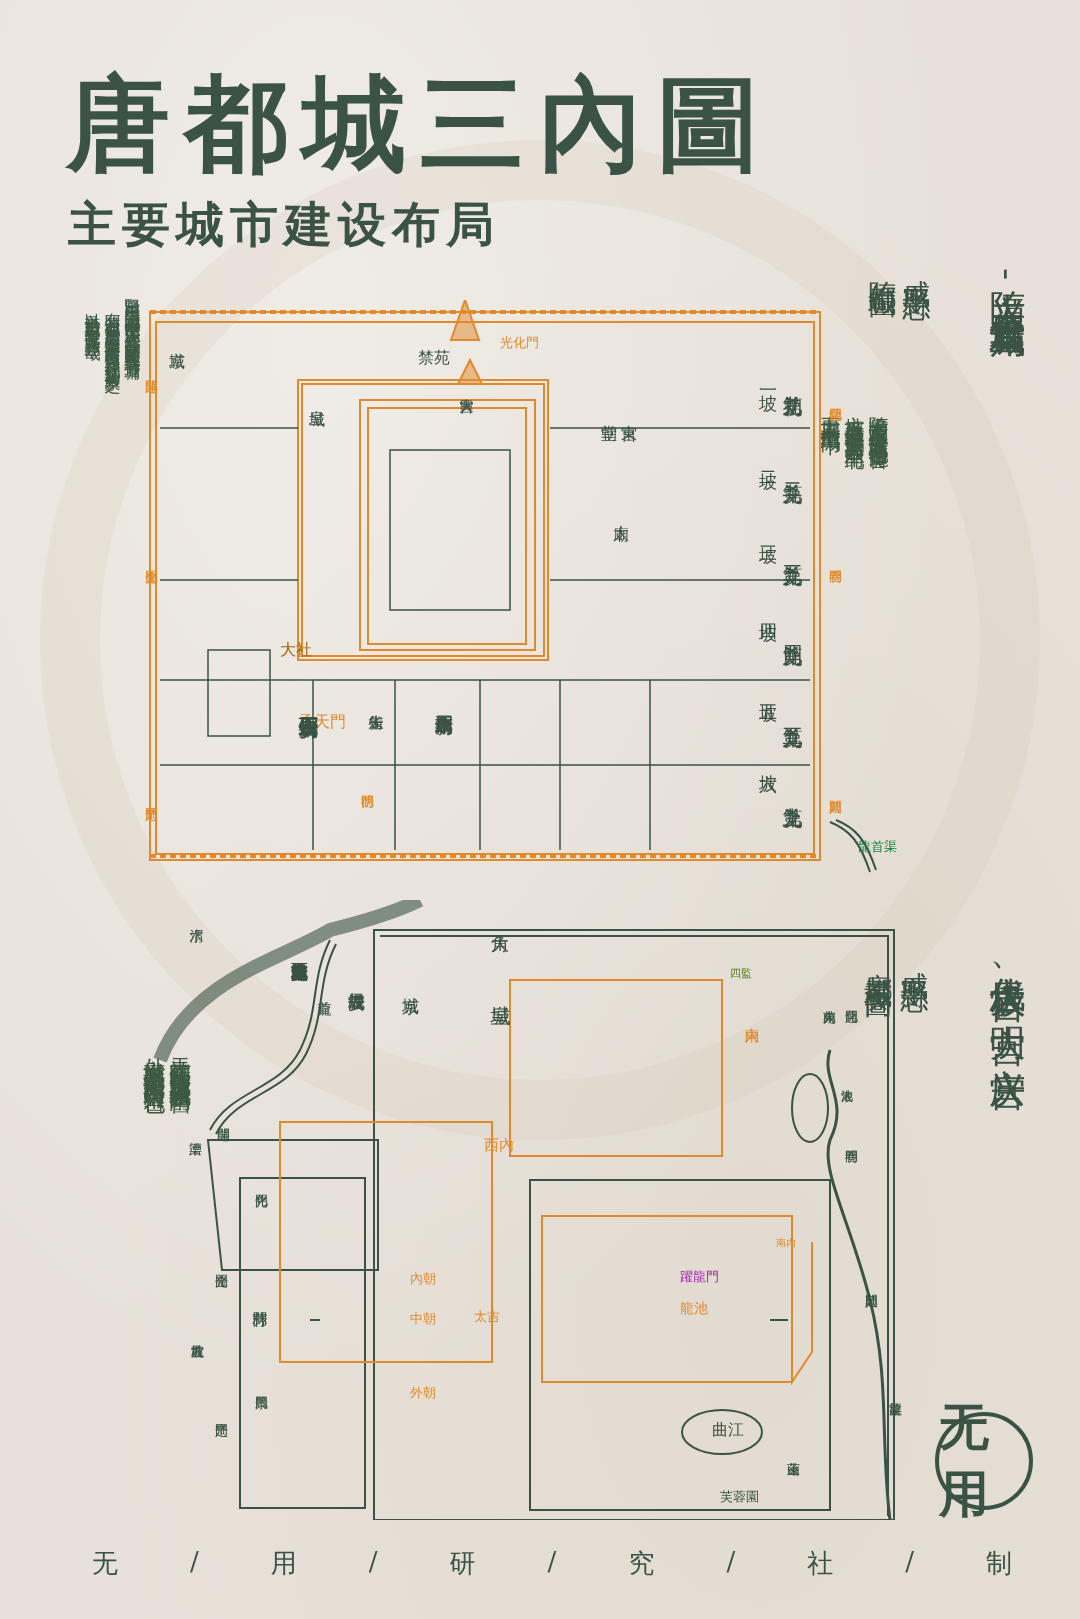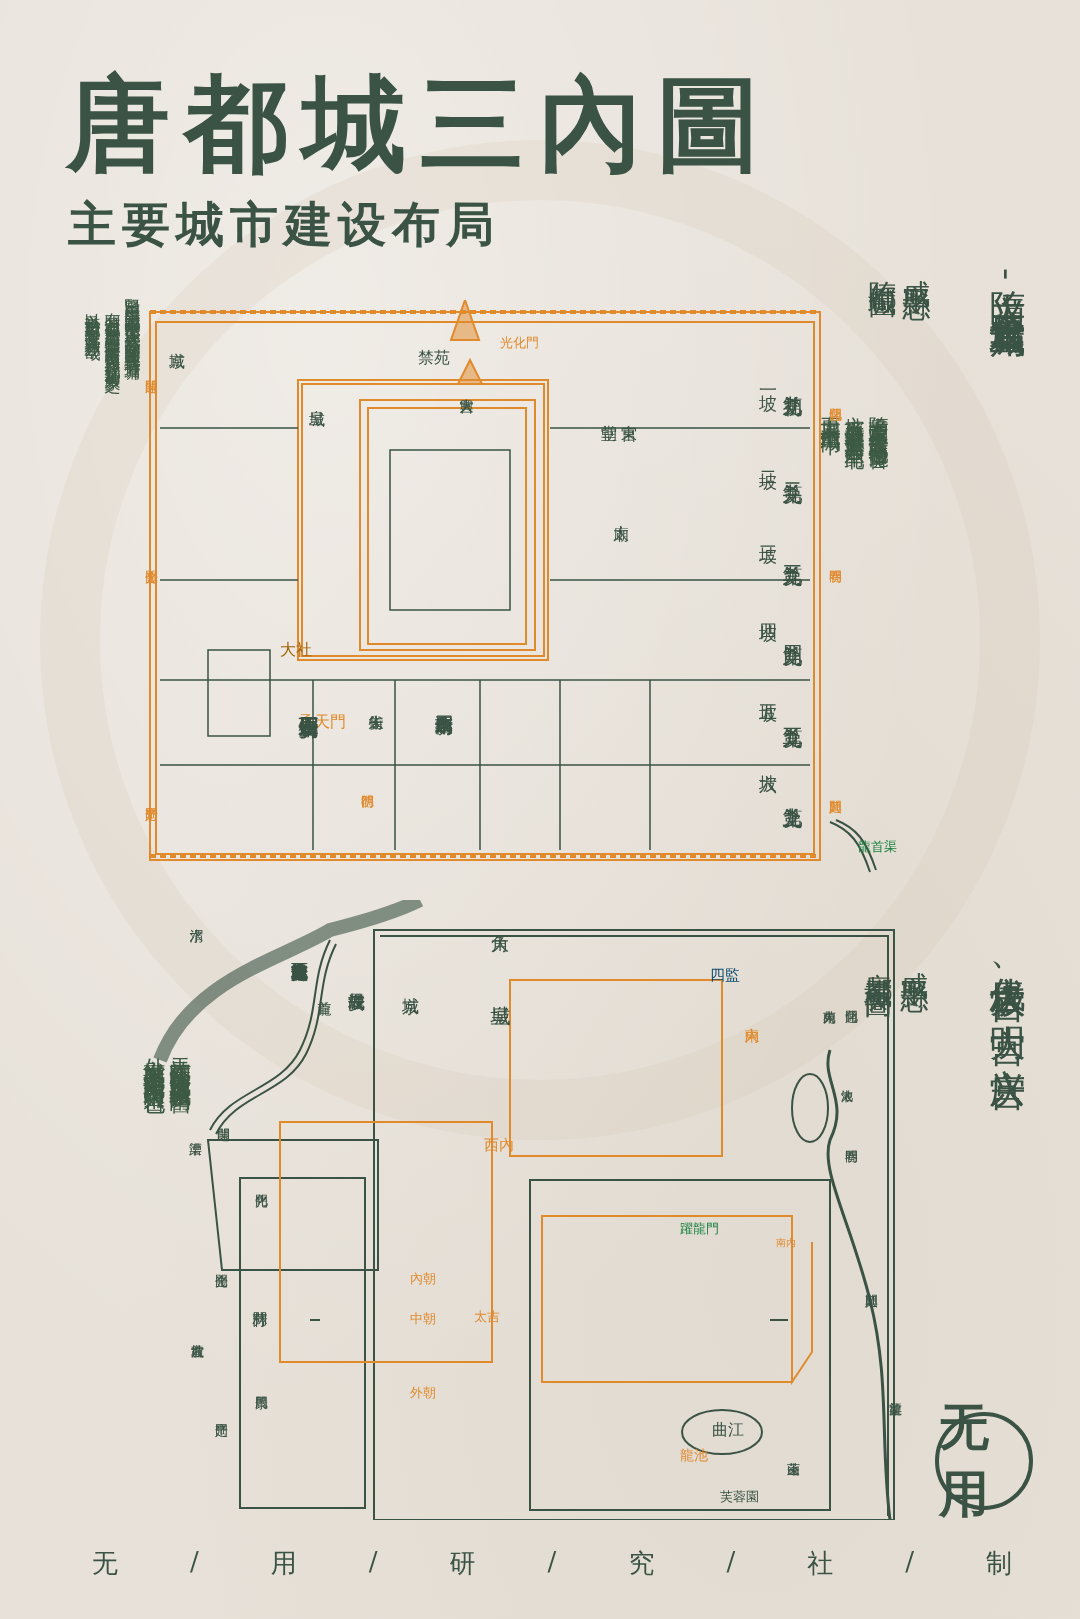--- a/index.html
+++ b/index.html
@@ -159,23 +159,23 @@
 <div class="lbl" style="left:212px;top:1414px;color:#3a5344;font-size:13px;">延平門</div>
 <div class="lbl" style="left:188px;top:1334px;color:#3a5344;font-size:13px;">龍首六坡</div>
 <div class="lbl" style="left:842px;top:1000px;color:#3a5344;font-size:13px;">通化門</div>
 <div class="lbl" style="left:842px;top:1140px;color:#3a5344;font-size:13px;">春明門</div>
 <div class="lbl" style="left:862px;top:1284px;color:#3a5344;font-size:13px;">延興門</div>
 <div class="lbl" style="left:886px;top:1392px;color:#3a5344;font-size:13px;">龍首渠</div>
 <div class="hlbl" style="left:712px;top:1420px;color:#3a5344;font-size:16px;">曲江</div>
 <div class="hlbl" style="left:720px;top:1488px;color:#3a5344;font-size:13px;">芙蓉園</div>
 <div class="lbl" style="left:784px;top:1452px;color:#3a5344;font-size:13px;">蓬萊山</div>
 <div class="lbl" style="left:838px;top:1080px;color:#3a5344;font-size:12px;">太液池</div>
-<div class="hlbl orange" style="left:680px;top:1447px;font-size:14px;">龍池</div>
-<div class="hlbl" style="left:680px;top:1220px;color:#15803d;font-size:13px;">躍龍門</div>
-<div class="hlbl" style="left:710px;top:966px;color:#0c4a6e;font-size:15px;">四監</div>
+<div class="hlbl orange" style="left:680px;top:1300px;font-size:14px;">龍池</div>
+<div class="hlbl" style="left:680px;top:1268px;color:#a21caf;font-size:13px;">躍龍門</div>
+<div class="hlbl" style="left:730px;top:966px;color:#4d7c0f;font-size:11px;">四監</div>
 <div class="hlbl orange" style="left:410px;top:1310px;font-size:13px;">中朝</div>
 <div class="hlbl orange" style="left:410px;top:1270px;font-size:13px;">內朝</div>
 <div class="hlbl orange" style="left:410px;top:1384px;font-size:13px;">外朝</div>
 <div class="hlbl orange" style="left:474px;top:1308px;font-size:13px;">太吉</div>
 
 <div class="seal">无用</div>
 
 <div class="footer">
   <span>无</span>
   <span>/</span>

